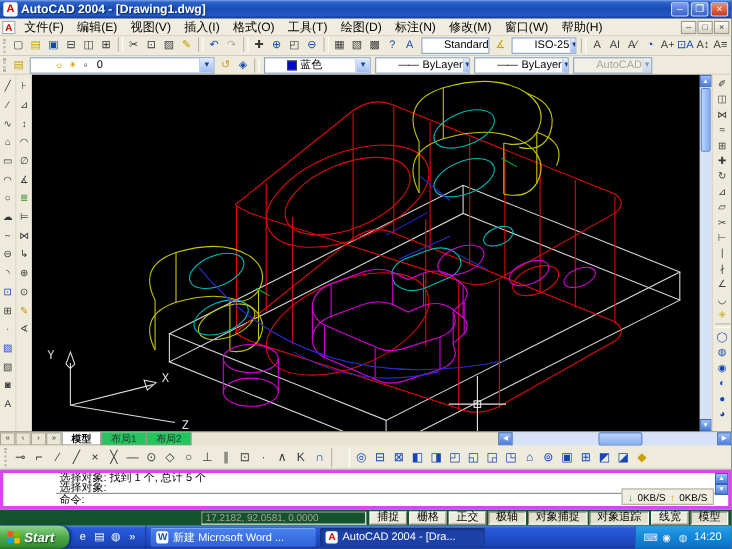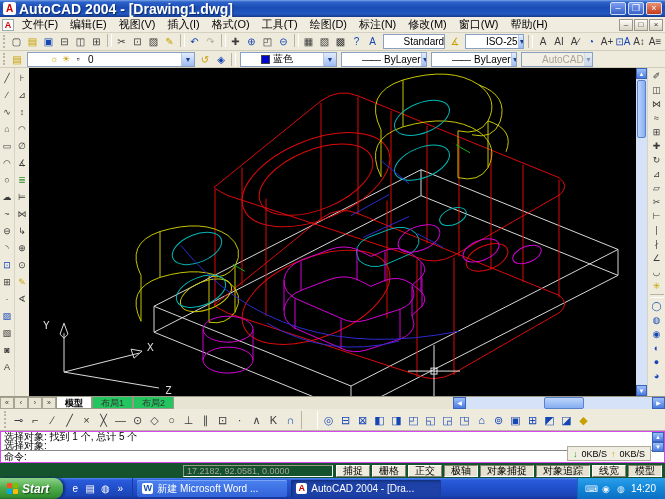--- a/index.html
+++ b/index.html
@@ -5,21 +5,21 @@
   * { box-sizing: border-box; margin: 0; padding: 0; }
   html,body { width:665px; height:499px; overflow:hidden; }
   body { font-family:"Liberation Sans",sans-serif; font-size:11px; background:#ece9d8; }
   .win { width:665px; height:499px; display:flex; flex-direction:column; }
 
   
   .titlebar { height:17px; flex:0 0 17px; display:flex; align-items:center; padding:0 3px;
     background:linear-gradient(180deg,#7ba2e8 0%,#2b63c9 12%,#1b4cb5 45%,#2158c0 82%,#16388c 100%); }
   .app-ico { width:13px; height:13px; background:#fff; border-radius:2px; color:#c00;
     font-weight:bold; font-size:10px; line-height:13px; text-align:center; margin-right:3px; flex:0 0 13px;}
-  .title-text { color:#fff; font-weight:bold; font-size:14px; text-shadow:1px 1px 1px #0a2a6a; white-space:nowrap;}
+  .title-text { color:#fff; font-weight:bold; font-size:11px; text-shadow:1px 1px 1px #0a2a6a; white-space:nowrap;}
   .tb-btns { margin-left:auto; display:flex; gap:2px; }
   .tb-btn { width:16px; height:13px; border-radius:2px; border:1px solid #cfdcf5;
     background:linear-gradient(#7e9ef0,#3a63c8); color:#fff; font-size:9px; line-height:10px; text-align:center;}
   .tb-btn.close { background:linear-gradient(#ea9273,#c43b1c); }
 
   
   .menubar { height:16px; flex:0 0 16px; display:flex; align-items:center; background:#f0ede0;
     border-bottom:1px solid #d6d2c2; padding:0 2px; }
   .mdi-ico { width:12px; height:12px; background:#fff; border:1px solid #9aa; color:#c00;
     font-weight:bold; font-size:9px; line-height:10px; text-align:center; margin-right:2px;}
@@ -71,22 +71,22 @@
   .hscroll { width:212px; display:flex; background:#d5e2f8; }
   .hbtn { width:13px; background:linear-gradient(#9cc0f8,#4a7ae0); color:#fff; font-size:6px; line-height:11px; text-align:center; border:1px solid #3a62b8;}
   .htrack { flex:1; position:relative; }
   .hthumb { position:absolute; top:0; bottom:0; left:42%; width:40px; background:linear-gradient(#bcd4fa,#86aef2); border:1px solid #5a82cc; border-radius:2px;}
 
   
   .osnaprow { height:22px; flex:0 0 22px; display:flex; align-items:center; background:#eeebdc; padding:0 3px; border-bottom:1px solid #b8b5a4;}
   .osnaprow .ticon { width:17px; height:18px; font-size:11px; line-height:18px; }
 
   
-  .cmd { height:43px; flex:0 0 31px; background:#fff; border:1px solid #d946ef; position:relative;
-    font-size:10px; color:#000; }
+  .cmd { height:43px; flex:0 0 31px; background:#fff; border:3px solid #d946ef; position:relative;
+    font-size:10px; color:#000;padding-left:48px; }
   .cmd-hist { height:19px; border-bottom:1px solid #8a8a8a; padding:0 3px; overflow:hidden; }
   .cmd-line { height:9px; line-height:9px; white-space:nowrap; }
   .cmd-prompt { padding:1px 3px; line-height:9px; }
   .cmd-scroll { position:absolute; right:0; top:0; width:12px; display:flex; flex-direction:column; }
   .cbtn { height:10px; background:linear-gradient(#9cc0f8,#4a7ae0); color:#fff; font-size:6px; line-height:9px; text-align:center; border:1px solid #3a62b8;}
   .net { position:absolute; right:13px; bottom:1px; height:15px; background:#f0ede2; border:1px solid #b0ac9a;
     display:flex; align-items:center; font-size:9px; padding:0 5px; gap:4px; }
   .net .dn { color:#1a9c1a; font-weight:bold;} .net .up { color:#d8a800; font-weight:bold;}
 
   

